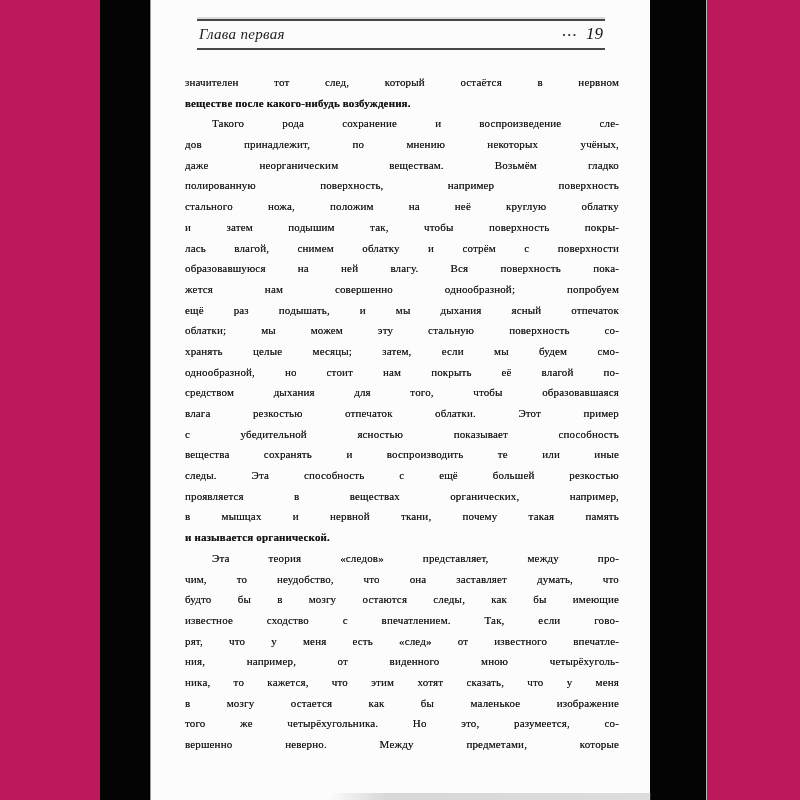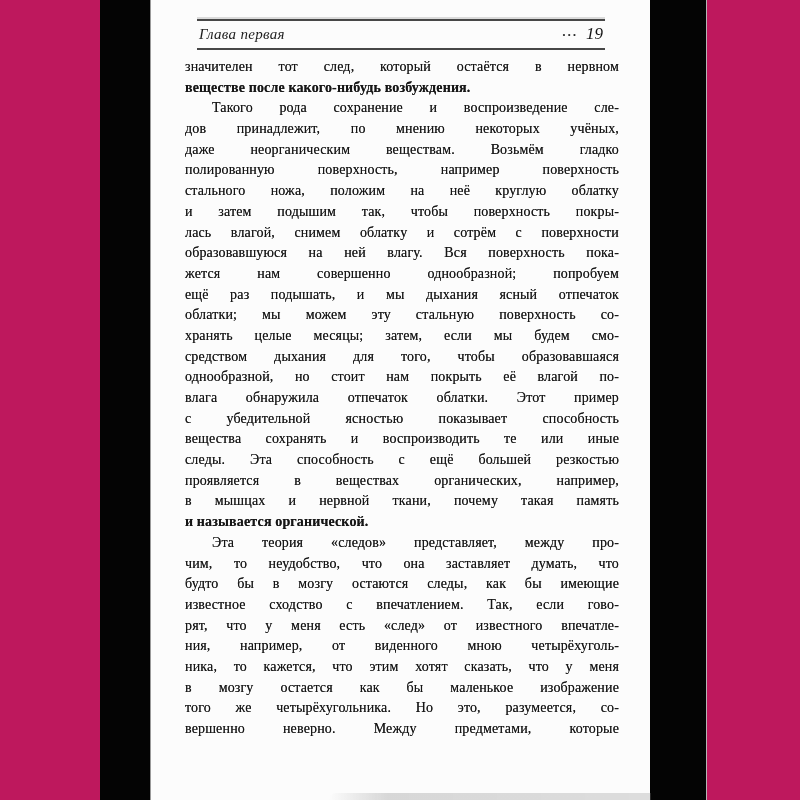--- a/index.html
+++ b/index.html
@@ -68,24 +68,24 @@
     font-weight: bold;
   }
   .page-number {
     font-size: 17px;
     color: #141414;
   }
 
   
   .page-text {
     position: absolute;
-    top: 57px;
+    top: 72px;
     left: 34px;
     width: 434px;
-    font-size: 14px;
+    font-size: 11px;
     line-height: 20.7px;
     color: #161616;
     text-shadow: 0 0 0.6px rgba(25,25,25,0.75);
     letter-spacing: 0.15px;
   }
   .line {
     text-align: justify;
     text-align-last: justify;
     white-space: normal;
     height: 20.7px;
@@ -137,23 +137,23 @@
         <div class="line">даже неорганическим веществам. Возьмём гладко</div>
         <div class="line">полированную поверхность, например поверхность</div>
         <div class="line">стального ножа, положим на неё круглую облатку</div>
         <div class="line">и затем подышим так, чтобы поверхность покры-</div>
         <div class="line">лась влагой, снимем облатку и сотрём с поверхности</div>
         <div class="line">образовавшуюся на ней влагу. Вся поверхность пока-</div>
         <div class="line">жется нам совершенно однообразной; попробуем</div>
         <div class="line">ещё раз подышать, и мы дыхания ясный отпечаток</div>
         <div class="line">облатки; мы можем эту стальную поверхность со-</div>
         <div class="line">хранять целые месяцы; затем, если мы будем смо-</div>
+        <div class="line">однообразной, но стоит нам покрыть её влагой по-</div>
         <div class="line">средством дыхания для того, чтобы образовавшаяся</div>
-        <div class="line">однообразной, но стоит нам покрыть её влагой по-</div>
-        <div class="line">влага обнаружила отпечаток облатки. Этот пример</div>
+        <div class="line">влага резкостью отпечаток облатки. Этот пример</div>
         <div class="line">с убедительной ясностью показывает способность</div>
         <div class="line">вещества сохранять и воспроизводить те или иные</div>
         <div class="line">следы. Эта способность с ещё большей резкостью</div>
         <div class="line">проявляется в веществах органических, например,</div>
         <div class="line">в мышцах и нервной ткани, почему такая память</div>
         <div class="line nojust">и называется органической.</div>
         <div class="line indent">Эта теория «следов» представляет, между про-</div>
         <div class="line">чим, то неудобство, что она заставляет думать, что</div>
         <div class="line">будто бы в мозгу остаются следы, как бы имеющие</div>
         <div class="line">известное сходство с впечатлением. Так, если гово-</div>

